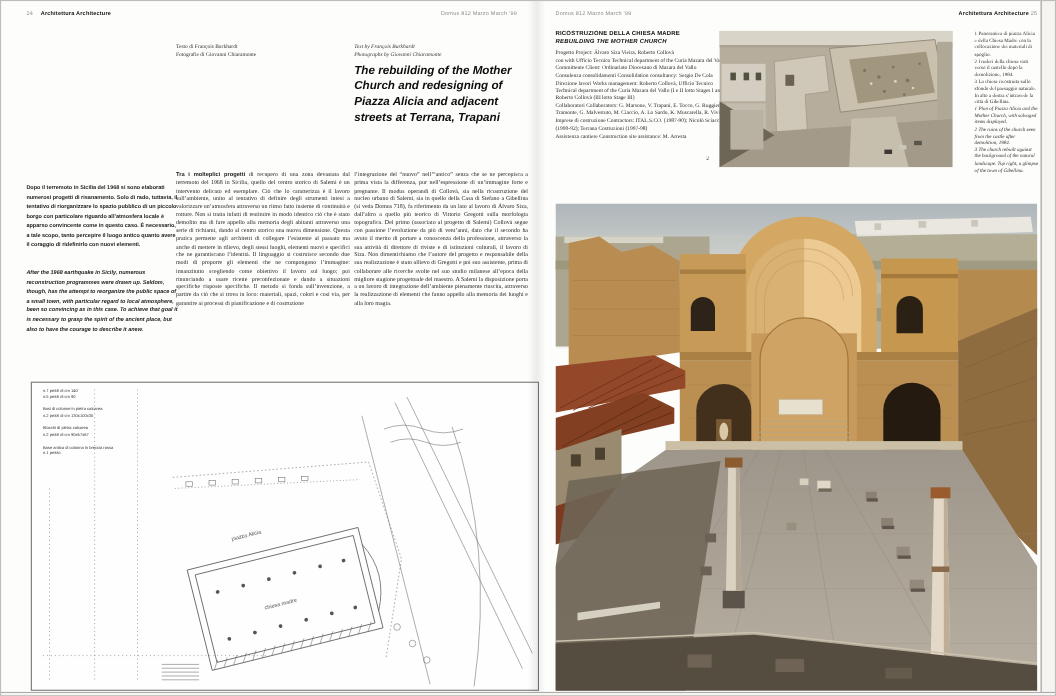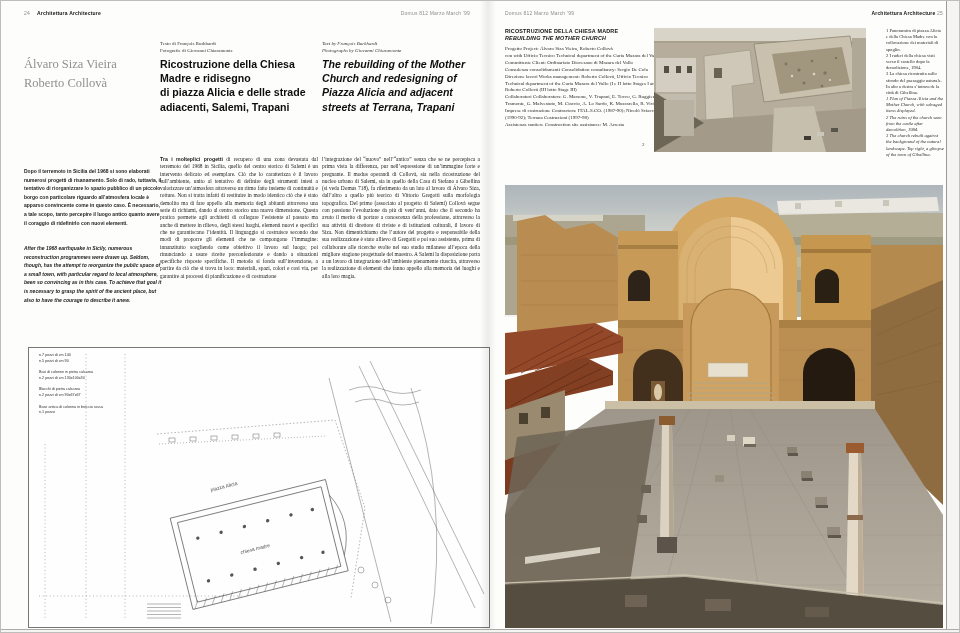--- a/index.html
+++ b/index.html
@@ -33,32 +33,26 @@
 <body>
 
 <div class="spread">
 
   <div class="abs" style="left:0;top:0;width:487px;height:633px;">
 
     <span class="abs hdr gray" style="left:24px;top:10px;">24</span>
     <span class="abs hdr" style="left:37px;top:10px;"><b>Architettura Architecture</b></span>
     <span class="abs hdr gray" style="left:340px;top:10px;width:130px;text-align:right;">Domus 812 Marzo March ’99</span>
 
-    <div class="abs authors serif pre" style="left:24px;top:55px;width:140px;">Álvaro Siza Vieira
-Roberto Collovà</div>
 
     <div class="abs credit serif pre" style="left:160px;top:40px;width:150px;">Testo di François Burkhardt
 Fotografie di Giovanni Chiaramonte</div>
     <div class="abs credit serif it pre" style="left:322px;top:40px;width:155px;">Text by François Burkhardt
 Photographs by Giovanni Chiaramonte</div>
 
-    <div class="abs title pre" style="left:160px;top:57px;width:158px;">Ricostruzione della Chiesa
-Madre e ridisegno
-di piazza Alicia e delle strade
-adiacenti, Salemi, Trapani</div>
     <div class="abs title it pre" style="left:322px;top:57px;width:158px;">The rebuilding of the Mother
 Church and redesigning of
 Piazza Alicia and  adjacent
 streets at Terrana, Trapani</div>
 
     <div class="abs intro" style="left:24px;top:167px;width:138px;">Dopo il terremoto in Sicilia del 1968 si sono elaborati numerosi progetti di risanamento. Solo di rado, tuttavia, il tentativo di riorganizzare lo spazio pubblico di un piccolo borgo con particolare riguardo all’atmosfera locale è apparso convincente come in questo caso. È necessario, a tale scopo, tanto percepire il luogo antico quanto avere il coraggio di ridefinirlo con nuovi elementi.</div>
     <div class="abs intro it" style="left:24px;top:244px;width:138px;">After the 1968 earthquake in Sicily, numerous reconstruction programmes were drawn up. Seldom, though, has the attempt to reorganize the public space of a small town, with particular regard to local atmosphere, been so convincing as in this case. To achieve that goal it is necessary to grasp the spirit of the ancient place, but also to have the courage to describe it anew.</div>
 
     <div class="abs bodytxt serif" style="left:160px;top:156px;width:158px;height:192px;">
       <span class="lead">Tra i molteplici progetti</span><span> di recupero di una zona devastata dal terremoto del 1968 in Sicilia, quello del centro storico di Salemi è un intervento delicato ed esemplare. Ciò che lo caratterizza è il lavoro sull’ambiente, unito al tentativo di definire degli strumenti intesi a valorizzare un’atmosfera attraverso un ritmo fatto insieme di continuità e rotture. Non si tratta infatti di restituire in modo identico ciò che è stato demolito ma di fare appello alla memoria degli abitanti attraverso una serie di richiami, dando al centro storico una nuova dimensione. Questa pratica permette agli architetti di collegare l’esistente al passato ma anche di mettere in rilievo, degli stessi luoghi, elementi nuovi e specifici che ne garantiscano l’identità. Il linguaggio si costruisce secondo due modi di proporre gli elementi che ne compongono l’immagine: innanzitutto scegliendo come obiettivo il lavoro sul luogo; poi rinunciando a usare ricette preconfezionate e dando a situazioni specifiche risposte specifiche. Il metodo si fonda sull’invenzione, a partire da ciò che si trova in loco: materiali, spazi, colori e così via, per garantire ai processi di pianificazione e di costruzione</span>

